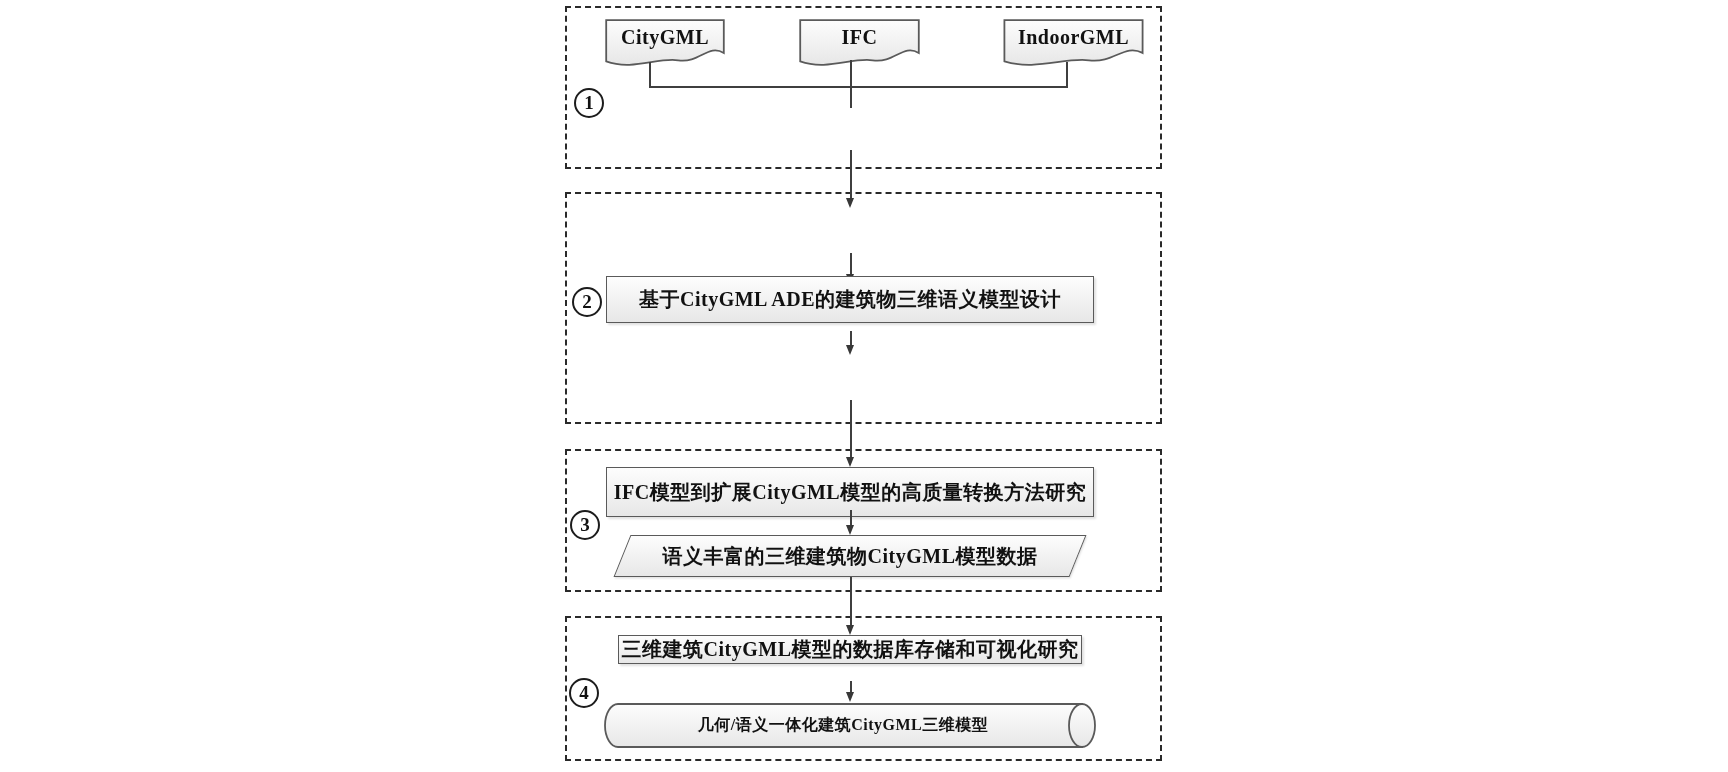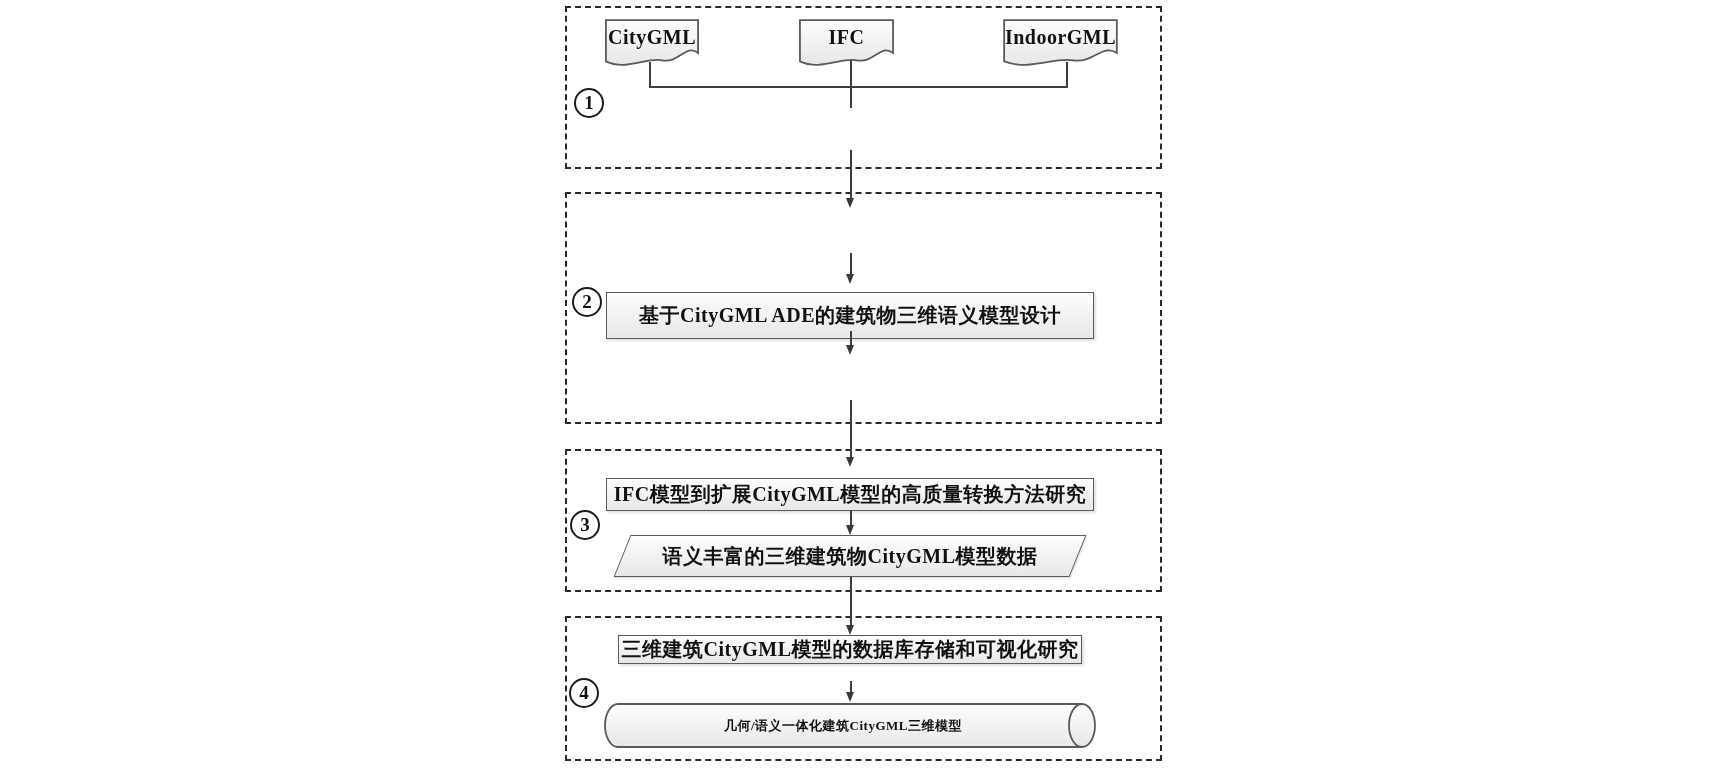--- a/index.html
+++ b/index.html
@@ -13,21 +13,21 @@
     display:flex;align-items:center;justify-content:center;
     font-weight:bold;font-size:19px;box-sizing:border-box;background:#ffffff;
   }
   .box{
     position:absolute;border:1.8px solid #5a5a5a;box-sizing:border-box;
     background:linear-gradient(180deg,#fdfdfd 0%,#e7e7e7 100%);
     display:flex;align-items:center;justify-content:center;
     font-weight:bold;font-size:20px;letter-spacing:0.5px;white-space:nowrap;
     box-shadow:1.5px 1.5px 2px rgba(0,0,0,0.12);
   }
-  .docshape{position:absolute;}
+  .docshape{position:absolute;padding-left:26px;}
   .docshape svg{position:absolute;left:0;top:0;width:100%;height:100%;}
   .docshape .lbl{
     position:absolute;left:0;right:0;top:0;bottom:0;
     display:flex;align-items:center;justify-content:center;
     font-weight:bold;white-space:nowrap;letter-spacing:0.5px;
   }
   .doc-small .lbl{font-size:20px;padding-bottom:16px;}
   .doc-wide .lbl{font-size:20px;padding-bottom:12px;}
   .para{
     position:absolute;border:1.8px solid #5a5a5a;box-sizing:border-box;
@@ -38,21 +38,21 @@
   .para .lbl{
     position:absolute;left:0;right:0;top:0;bottom:0;transform:skewX(22deg);
     display:flex;align-items:center;justify-content:center;
     font-weight:bold;font-size:20px;letter-spacing:0.5px;white-space:nowrap;
   }
   .cyl{position:absolute;}
   .cyl svg{position:absolute;left:0;top:0;}
   .cyl .lbl{
     position:absolute;left:14px;right:28px;top:0;bottom:0;
     display:flex;align-items:center;justify-content:center;
-    font-weight:bold;font-size:13px;letter-spacing:0.5px;white-space:nowrap;
+    font-weight:bold;font-size:16px;letter-spacing:0.5px;white-space:nowrap;
   }
   .vline{position:absolute;width:2px;background:#3f3f3f;}
   .hline{position:absolute;height:2px;background:#3f3f3f;}
   .ahead{
     position:absolute;width:0;height:0;
     border-left:4.5px solid transparent;border-right:4.5px solid transparent;
     border-top:10px solid #383838;
   }
 </style>
 </head>
@@ -111,31 +111,31 @@
   <div class="hline" style="left:649px;top:86px;width:419px;"></div>
   <div class="vline" style="left:850px;top:60px;height:48px;"></div>
 
 
   <div class="vline" style="left:850px;top:150px;height:49px;"></div>
   <div class="ahead" style="left:846px;top:198px;"></div>
 
   <div class="vline" style="left:850px;top:253px;height:22px;"></div>
   <div class="ahead" style="left:846px;top:274px;"></div>
 
-  <div class="box" style="left:606px;top:292px;width:488px;height:47px;">
+  <div class="box" style="left:606px;top:276px;width:488px;height:47px;">
     <span>基于CityGML ADE的建筑物三维语义模型设计</span>
   </div>
   <div class="vline" style="left:850px;top:331px;height:15px;"></div>
   <div class="ahead" style="left:846px;top:345px;"></div>
 
 
   <div class="vline" style="left:850px;top:400px;height:58px;"></div>
   <div class="ahead" style="left:846px;top:457px;"></div>
 
-  <div class="box" style="left:606px;top:467px;width:488px;height:33px;margin-top:11px;">
+  <div class="box" style="left:606px;top:467px;width:488px;height:50px;">
     <span>IFC模型到扩展CityGML模型的高质量转换方法研究</span>
   </div>
   <div class="vline" style="left:850px;top:510px;height:16px;"></div>
   <div class="ahead" style="left:846px;top:525px;"></div>
 
   <div class="para" style="left:622px;top:535px;width:456px;height:42px;">
     <span class="lbl">语义丰富的三维建筑物CityGML模型数据</span>
   </div>
 
   <div class="vline" style="left:850px;top:577px;height:49px;"></div>

